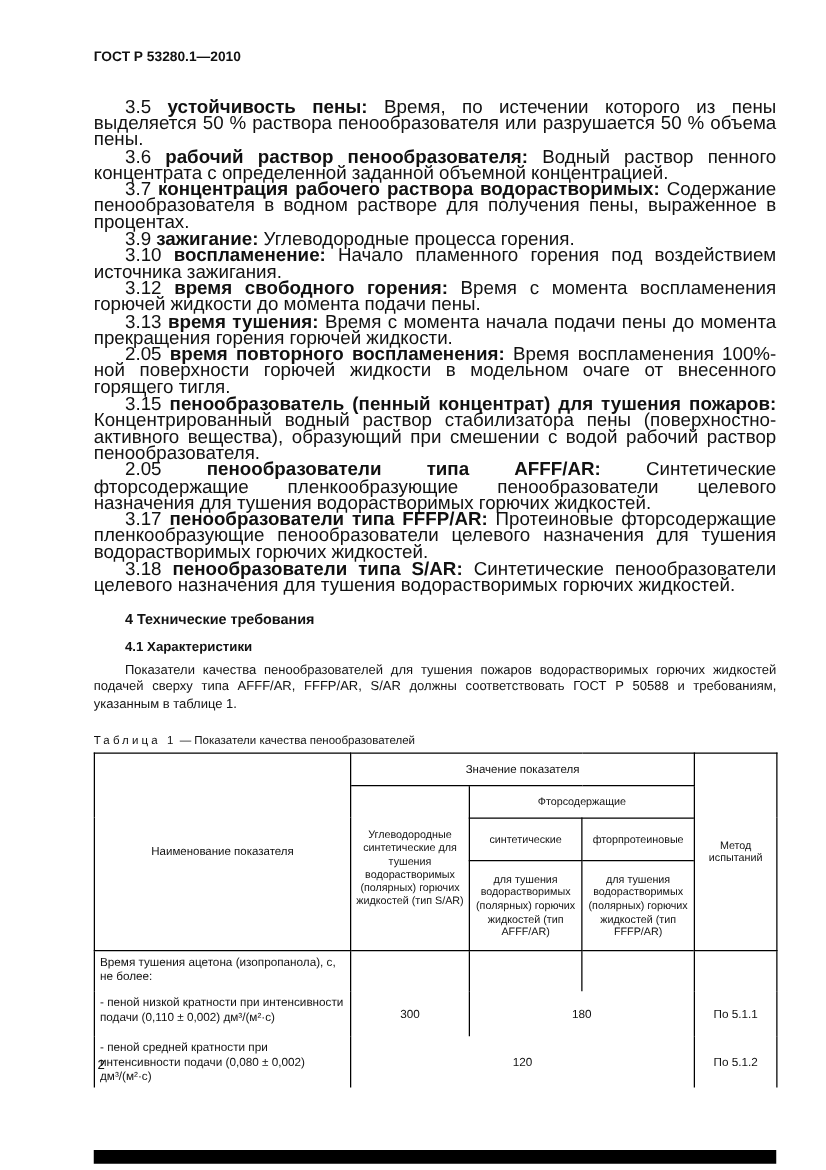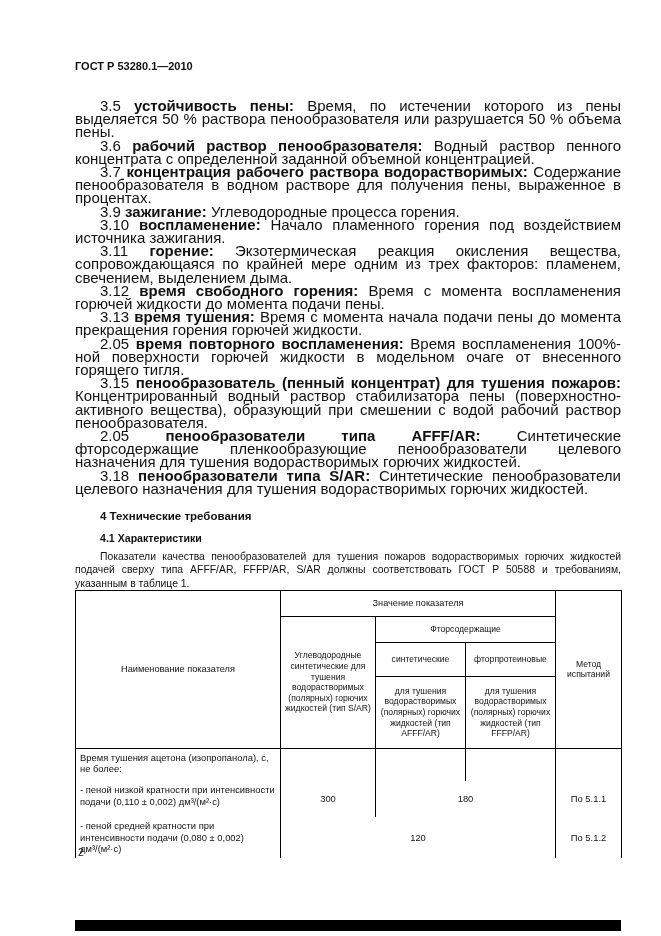--- a/index.html
+++ b/index.html
@@ -1,21 +1,21 @@
 <!DOCTYPE html>
 <html><head>
 <meta charset="utf-8">
 <style>
   html,body{margin:0;padding:0;background:#d9d9d9;}
   .page{
     width:661px;height:936px;background:#ffffff;position:relative;overflow:hidden;
     font-family:"Liberation Sans","DejaVu Sans",sans-serif;color:#111;
     margin:0 auto;
   }
-  .content{position:absolute;left:75px;top:60px;width:546px;}
+  .content{position:absolute;left:75px;top:40px;width:546px;}
   .doc-number{font-weight:bold;font-size:11px;margin:0 0 27px 0;}
   p.def{margin:0;font-size:15px;line-height:13.2px;text-align:justify;text-indent:25px;}
   p.def b{font-weight:bold;}
   h2.sec{font-size:11.5px;font-weight:bold;margin:15px 0 10px 0;text-indent:25px;}
   h3.sub{font-size:10.6px;font-weight:bold;margin:0 0 6px 0;text-indent:25px;}
   p.para{margin:0;font-size:10.4px;line-height:13.2px;text-align:justify;text-indent:25px;}
   .caption{font-size:9.2px;margin:17px 0 5px 0;}
   .cap-label{letter-spacing:2.5px;}
   table.tbl{border-collapse:collapse;table-layout:fixed;width:546px;}
   .tbl th,.tbl td{border:1px solid #000;font-weight:normal;box-sizing:border-box;}
@@ -33,32 +33,33 @@
 <div class="page">
   <div class="content">
 
     <div class="doc-number">ГОСТ Р 53280.1—2010</div>
 
     <p class="def"><span>3.5</span> <b>устойчивость пены:</b> <span>Время, по истечении которого из пены выделяется 50 % раствора пенообразователя или разрушается 50 % объема пены.</span></p>
     <p class="def"><span>3.6</span> <b>рабочий раствор пенообразователя:</b> <span>Водный раствор пенного концентрата с определенной заданной объемной концентрацией.</span></p>
     <p class="def"><span>3.7</span> <b>концентрация рабочего раствора водорастворимых:</b> <span>Содержание пенообразователя в водном растворе для получения пены, выраженное в процентах.</span></p>
     <p class="def"><span>3.9</span> <b>зажигание:</b> <span>Углеводородные процесса горения.</span></p>
     <p class="def"><span>3.10</span> <b>воспламенение:</b> <span>Начало пламенного горения под воздействием источника зажигания.</span></p>
-    <p class="def"><span>3.11</span> <b>горение:</b> <span>Экзотермическая реакция окисления вещества, сопровождающаяся по крайней мере одним из трех факторов: пламенем, свечением, выделением дыма.</span></p>
     <p class="def"><span>3.12</span> <b>время свободного горения:</b> <span>Время с момента воспламенения горючей жидкости до момента подачи пены.</span></p>
     <p class="def"><span>3.13</span> <b>время тушения:</b> <span>Время с момента начала подачи пены до момента прекращения горения горючей жидкости.</span></p>
     <p class="def"><span>2.05</span> <b>время повторного воспламенения:</b> <span>Время воспламенения 100%-ной поверхности горючей жидкости в модельном очаге от внесенного горящего тигля.</span></p>
     <p class="def"><span>3.15</span> <b>пенообразователь (пенный концентрат) для тушения пожаров:</b> <span>Концентрированный водный раствор стабилизатора пены (поверхностно-активного вещества), образующий при смешении с водой рабочий раствор пенообразователя.</span></p>
     <p class="def"><span>2.05</span> <b>пенообразователи типа AFFF/AR:</b> <span>Синтетические фторсодержащие пленкообразующие пенообразователи целевого назначения для тушения водорастворимых горючих жидкостей.</span></p>
+    <p class="def"><span>3.17</span> <b>пенообразователи типа FFFP/AR:</b> <span>Протеиновые фторсодержащие пленкообразующие пенообразователи целевого назначения для тушения водорастворимых горючих жидкостей.</span></p>
     <p class="def"><span>3.18</span> <b>пенообразователи типа S/AR:</b> <span>Синтетические пенообразователи целевого назначения для тушения водорастворимых горючих жидкостей.</span></p>
 
     <h2 class="sec">4 Технические требования</h2>
     <h3 class="sub">4.1 Характеристики</h3>
     <p class="para">Показатели качества пенообразователей для тушения пожаров водорастворимых горючих жидкостей подачей сверху типа AFFF/AR, FFFP/AR, S/AR должны соответствовать ГОСТ Р 50588 и требованиям, указанным в таблице 1.</p>
 
+    <div class="caption"><span class="cap-label">Таблица 1</span> <span>— Показатели качества пенообразователей</span></div>
 
     <table class="tbl">
       <colgroup>
         <col style="width:205px">
           <col style="width:95px">
           <col style="width:90px">
           <col style="width:90px">
           <col style="width:66px">
       </colgroup>
       <thead>

